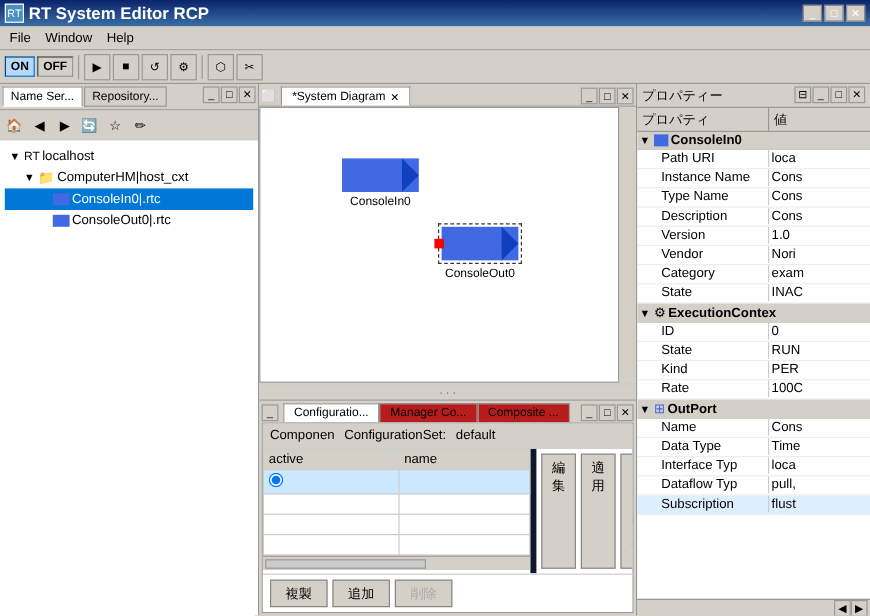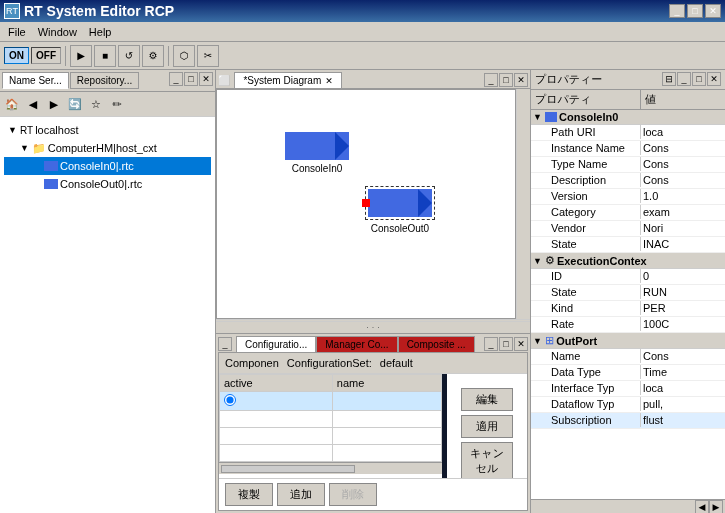--- a/index.html
+++ b/index.html
@@ -253,23 +253,23 @@
       text-align: left;
       font-weight: normal;
     }
     .config-table td {
       border: 1px solid #ccc;
       padding: 2px 4px;
     }
     .config-table tr.selected td { background: #cce8ff; }
     .config-buttons {
       width: 80px;
-      padding: 14px;
-      display: flex;
-      flex-direction: column;
+      padding: 4px;
+      display: flex;
+      flex-direction: row;
       gap: 4px;
     }
     .config-btn {
       padding: 3px 8px;
       background: #d4d0c8;
       border: 1px solid #888;
       font-size: 11px;
       cursor: pointer;
       text-align: center;
     }
@@ -656,26 +656,26 @@
         </div>
         <div class="props-row">
           <div class="props-row-name">Description</div>
           <div class="props-row-val">Cons</div>
         </div>
         <div class="props-row">
           <div class="props-row-name">Version</div>
           <div class="props-row-val">1.0</div>
         </div>
         <div class="props-row">
+          <div class="props-row-name">Vendor</div>
+          <div class="props-row-val">Nori</div>
+        </div>
+        <div class="props-row">
           <div class="props-row-name">Category</div>
           <div class="props-row-val">exam</div>
-        </div>
-        <div class="props-row">
-          <div class="props-row-name">Vendor</div>
-          <div class="props-row-val">Nori</div>
         </div>
         <div class="props-row">
           <div class="props-row-name">State</div>
           <div class="props-row-val">INAC</div>
         </div>
       </div>
 
       <div class="props-group">
         <div class="props-group-header">
           <span class="props-expand">▼</span>

